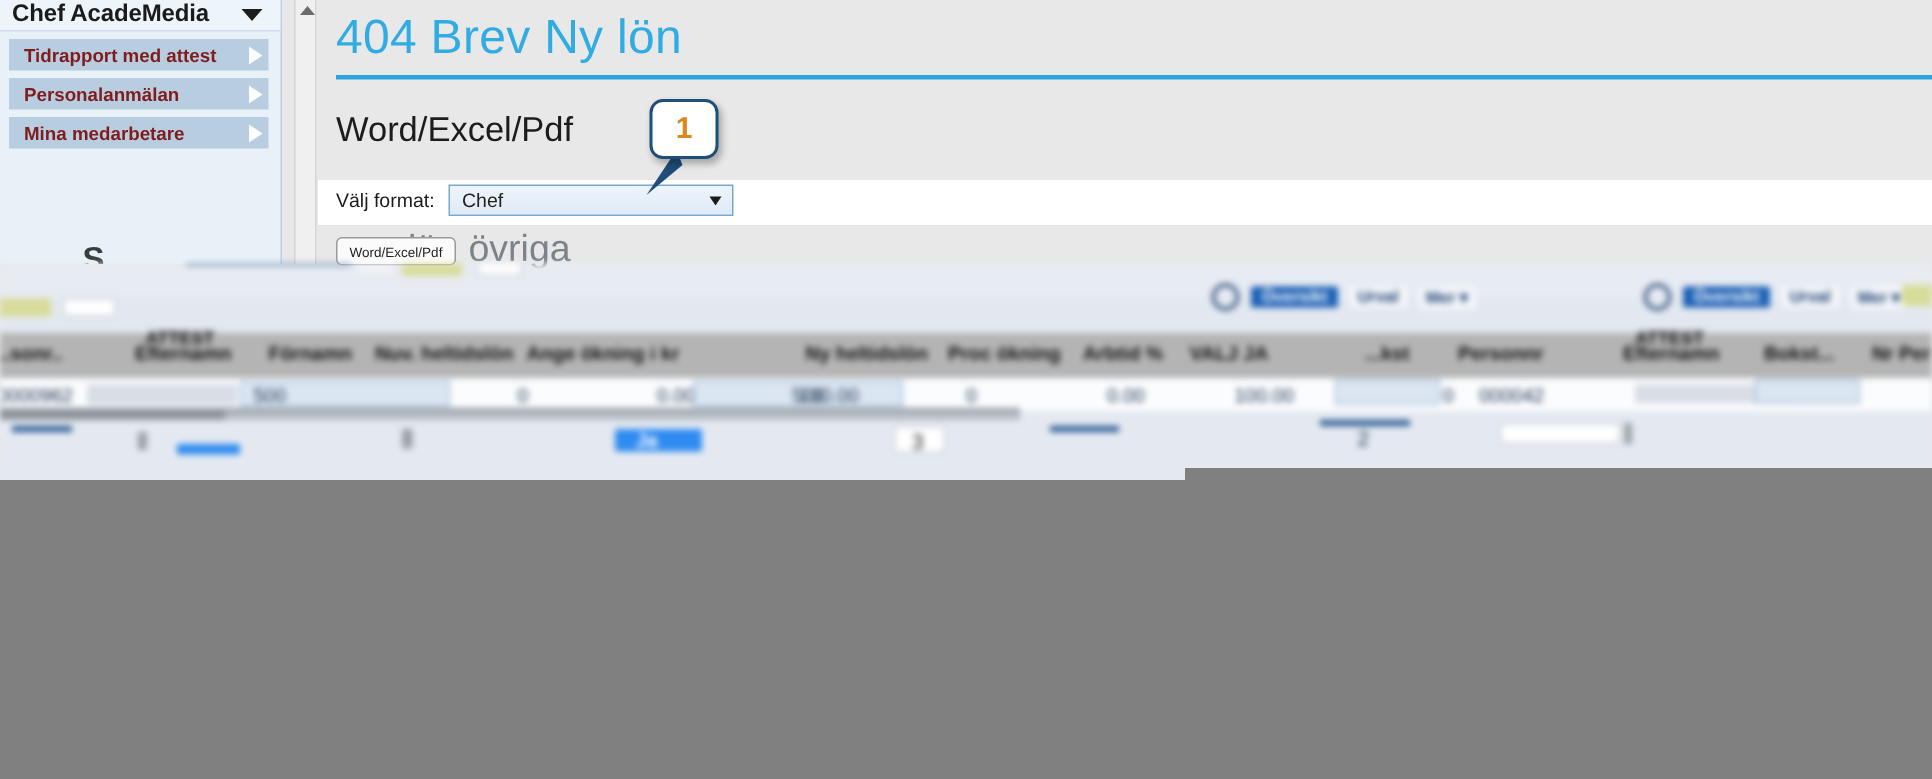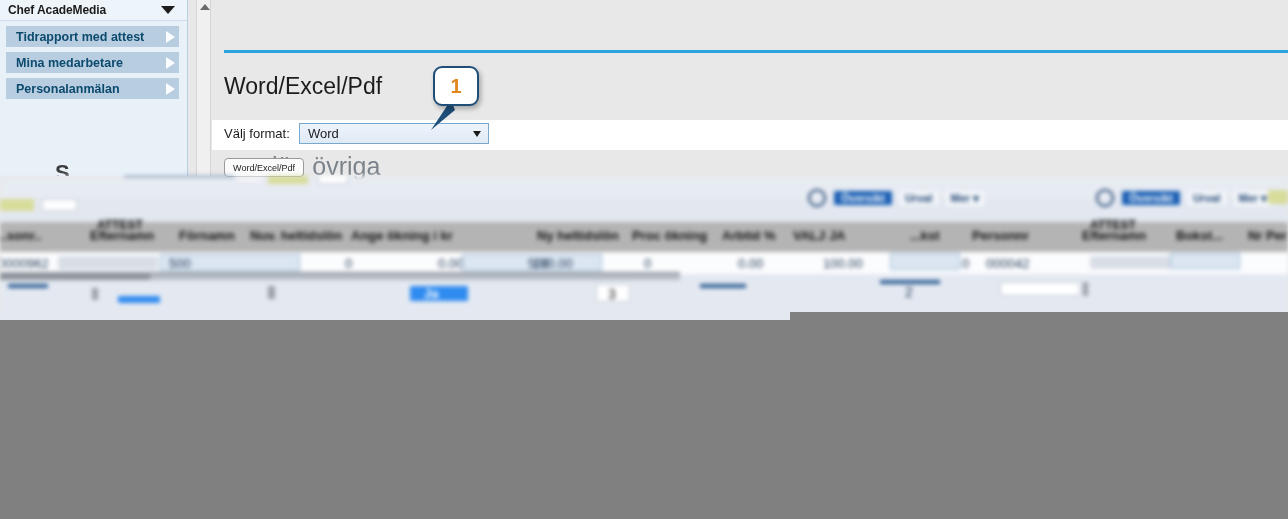--- a/index.html
+++ b/index.html
@@ -21,37 +21,37 @@
   #sidebar{
     position:absolute;left:0;top:0;width:188px;height:176px;
     background:#e9f1f8;
     border-right:1px solid #b8cfe0;
     box-sizing:border-box;
     overflow:hidden;
   }
   #sidebar-header{
     display:flex;align-items:center;
     height:20px;padding:0 6px 0 8px;
-    font-size:12px;font-weight:bold;color:#1b1b1b;
+    font-size:16px;font-weight:bold;color:#1b1b1b;
     border-bottom:1px solid #cddced;
     background:#edf4fa;
   }
   #sidebar-header .hdr-text{flex:1;letter-spacing:-0.1px;}
   .caret-down{
     width:0;height:0;border-left:7px solid transparent;
     border-right:7px solid transparent;border-top:8px solid #1d1d1d;
     margin-right:6px;
   }
   .nav-item{
     position:relative;
     height:21px;margin:5px 8px 0 6px;
     background:#b8cde0;
     display:flex;align-items:center;
     padding-left:10px;padding-right:4px;
-    font-size:12.5px;font-weight:bold;color:#0c4a6e;
+    font-size:12.5px;font-weight:bold;color:#7f1d1d;
     box-sizing:border-box;
     white-space:nowrap;overflow:hidden;
   }
   .nav-item .lbl{flex:1;overflow:hidden;text-overflow:ellipsis;}
   .arrow-right{
     width:0;height:0;flex:0 0 auto;
     border-top:6px solid transparent;border-bottom:6px solid transparent;
     border-left:9px solid #ffffff;
     opacity:.95;
   }
@@ -240,44 +240,45 @@
     <div id="sidebar-header">
       <span class="hdr-text">Chef AcadeMedia</span>
       <span class="caret-down"></span>
     </div>
 
     <div class="nav-item">
       <span class="lbl">Tidrapport med attest</span>
       <span class="arrow-right"></span>
     </div>
     <div class="nav-item">
+      <span class="lbl">Personalanmälan</span>
+      <span class="arrow-right"></span>
+    </div>
+    <div class="nav-item">
       <span class="lbl">Mina medarbetare</span>
-      <span class="arrow-right"></span>
-    </div>
-    <div class="nav-item">
-      <span class="lbl">Personalanmälan</span>
       <span class="arrow-right"></span>
     </div>
     <div id="sidebar-partial">S</div>
   </div>
 
   <div id="vscroll">
     <div class="sb-up"></div>
   </div>
 
   <div id="main">
+    <div id="page-title">404 Brev Ny lön</div>
     <div id="title-rule"></div>
     <div id="section-title">Word/Excel/Pdf</div>
 
     <div id="bleed-text">lön övriga</div>
 
     <div id="format-bar"></div>
     <div id="format-label">Välj format:</div>
     <div id="format-select">
-      <span>Word</span>
+      <span>Chef</span>
       <span class="selarrow"></span>
     </div>
 
     <div id="export-button">Word/Excel/Pdf</div>
   </div>
 
   <svg id="callout-tail" viewBox="0 0 28 32">
     <polygon points="22,0 26,10 2,30" fill="#1f4e79"></polygon>
   </svg>
   <div id="callout-1">1</div>

